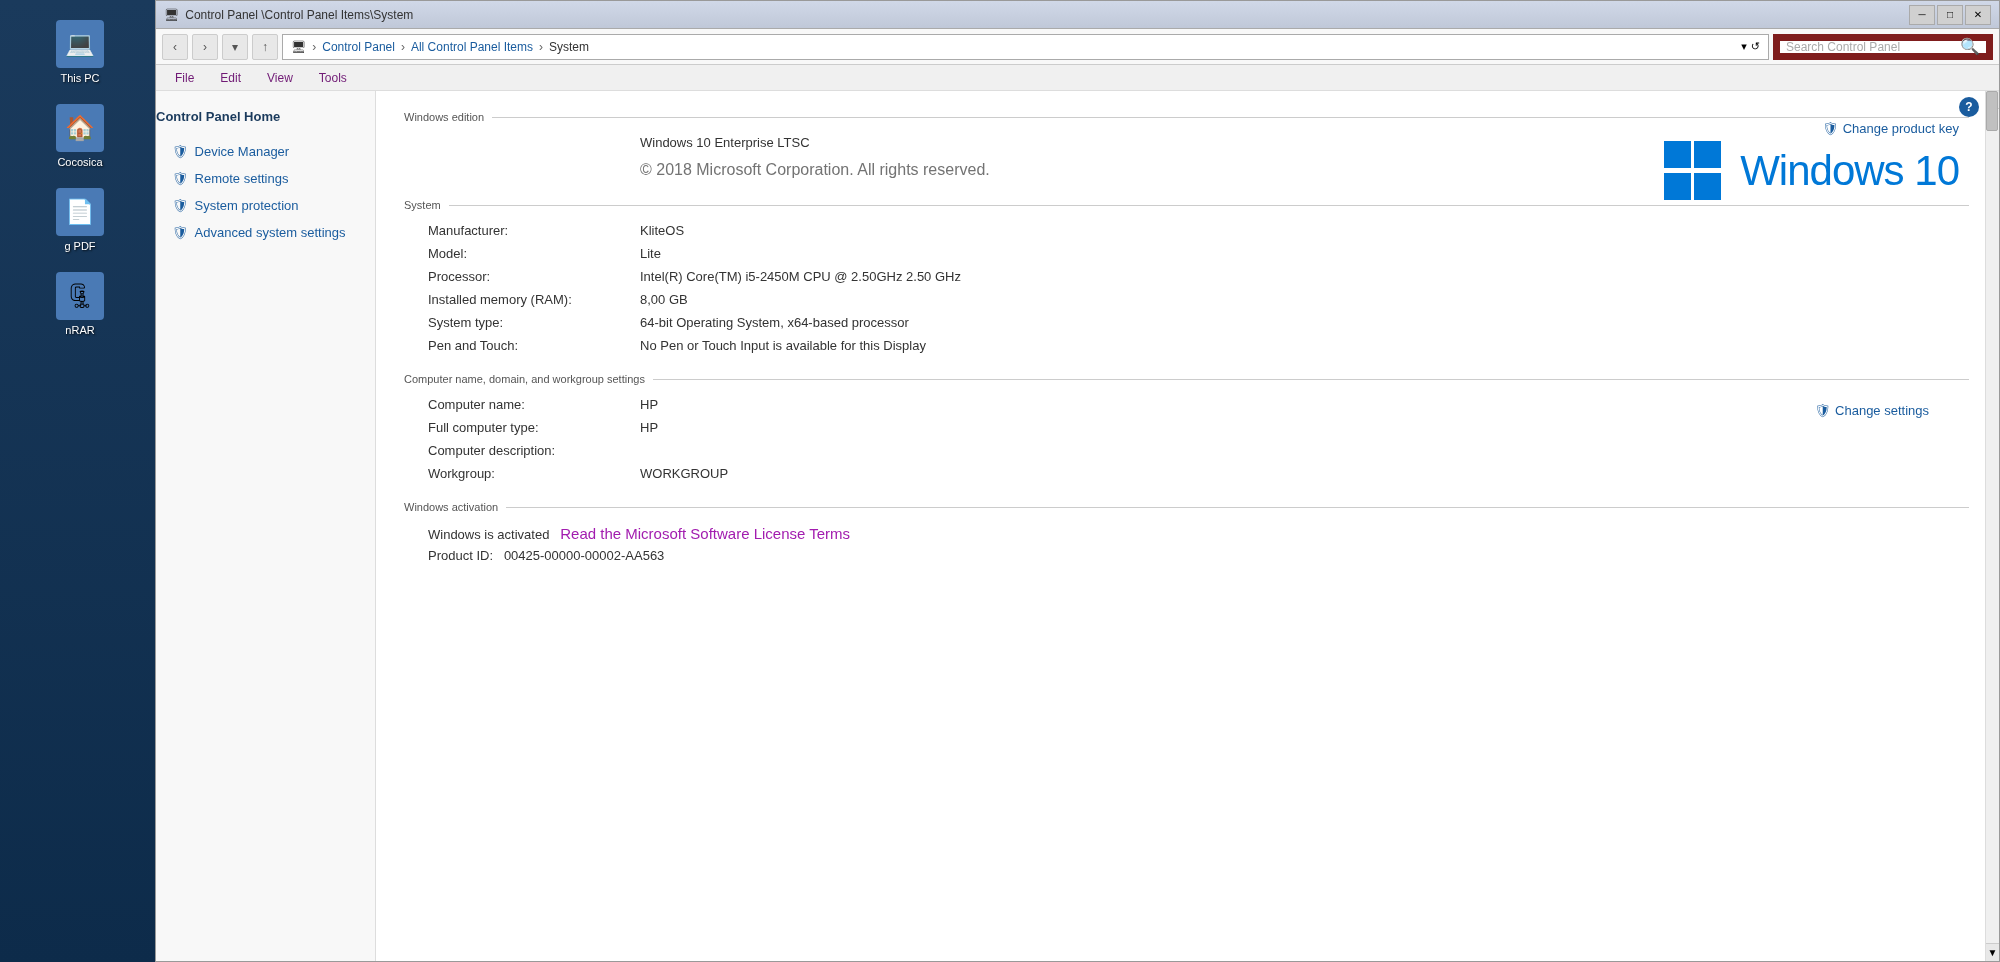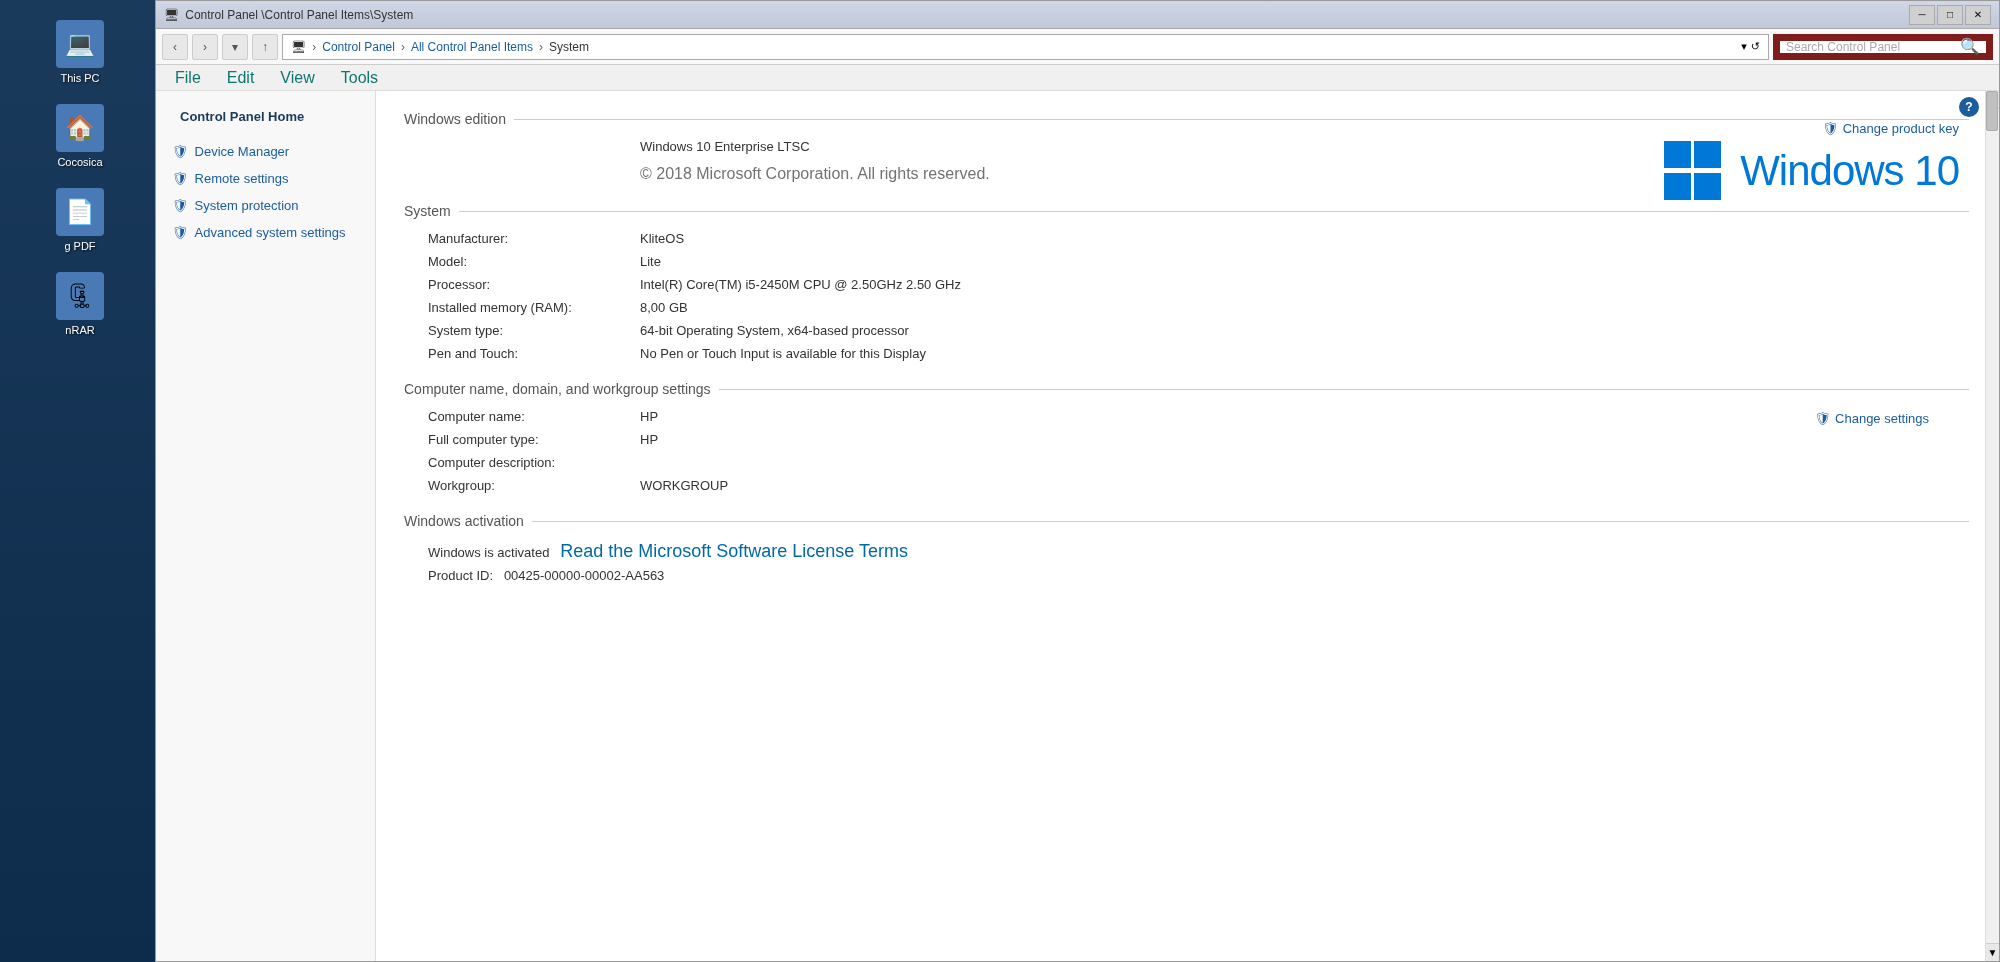--- a/index.html
+++ b/index.html
@@ -177,22 +177,22 @@
       height: 26px;
       display: flex;
       align-items: center;
       padding: 0 8px;
       border-bottom: 1px solid #ddd;
       gap: 4px;
     }
 
     .menu-item {
       padding: 2px 10px;
-      font-size: 16px;
-      color: #0f766e;
+      font-size: 12px;
+      color: #701a75;
       cursor: pointer;
       border: 1px solid transparent;
     }
 
     
     .content-area {
       display: flex;
       flex: 1;
       overflow: hidden;
     }
@@ -211,21 +211,21 @@
       align-items: center;
       gap: 6px;
       padding: 6px 16px;
       font-size: 13px;
       color: #1a5c9e;
       cursor: pointer;
       text-decoration: none;
     }
 
     .sidebar-header {
-      padding: 6px 24px;
+      padding: 6px 0;
       font-size: 13px;
       font-weight: 600;
       color: #1a3a5c;
     }
 
     
     .main-panel {
       flex: 1;
       background: white;
       padding: 16px 28px;
@@ -261,21 +261,21 @@
     }
 
     .section-divider {
       display: flex;
       align-items: center;
       margin-bottom: 12px;
       margin-top: 4px;
     }
 
     .section-label {
-      font-size: 14px;
+      font-size: 11px;
       color: #555;
       white-space: nowrap;
       margin-right: 8px;
     }
 
     .divider-line {
       flex: 1;
       height: 1px;
       background: #ccc;
     }
@@ -326,23 +326,23 @@
     }
 
     .win-text {
       font-size: 42px;
       color: #0078d7;
       font-weight: 300;
       letter-spacing: -1px;
     }
 
     .link-blue {
-      color: #0369a1;
-      cursor: pointer;
-      font-size: 18px;
+      color: #a21caf;
+      cursor: pointer;
+      font-size: 15px;
       text-decoration: none;
     }
 
     .change-settings-btn {
       position: absolute;
       right: 40px;
       display: flex;
       align-items: center;
       gap: 4px;
       color: #1a5c9e;

